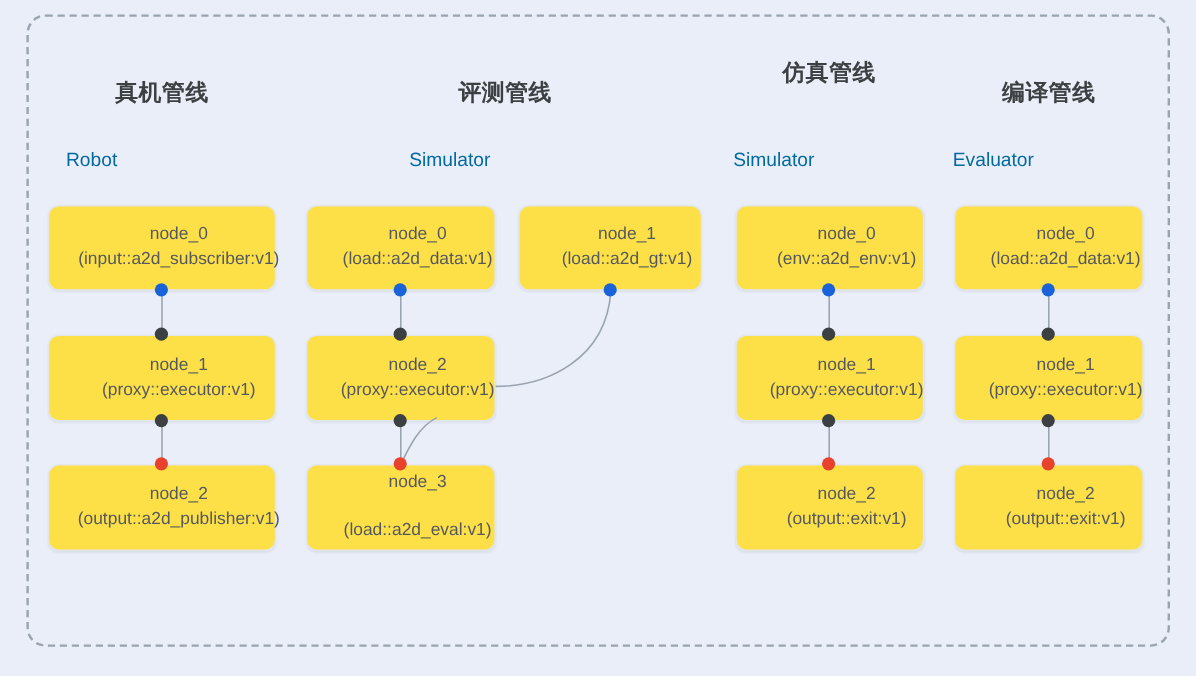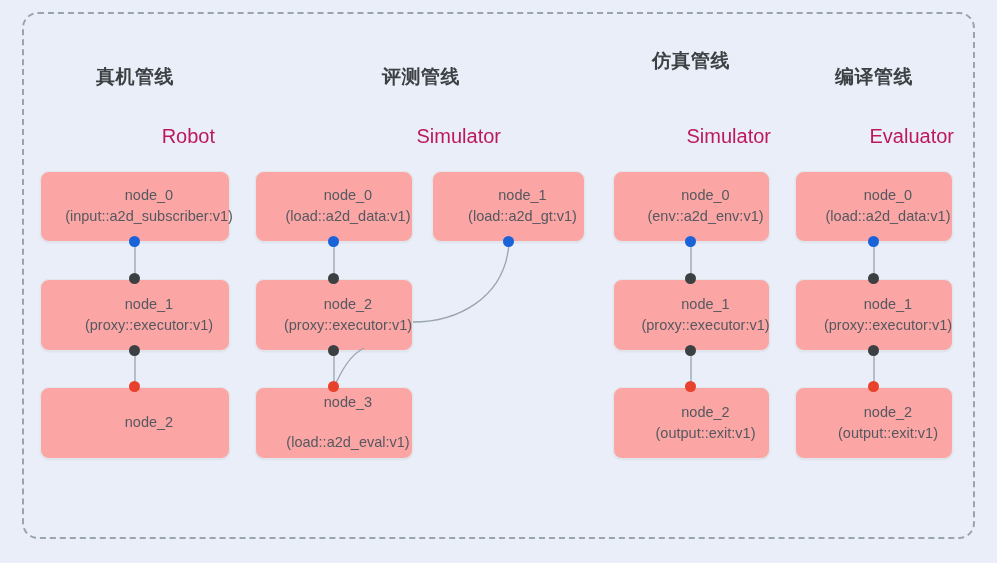--- a/index.html
+++ b/index.html
@@ -28,28 +28,28 @@
     position: absolute;
     font-size: 19px;
     font-weight: bold;
     color: #3c4043;
     text-align: center;
     white-space: nowrap;
     letter-spacing: 0.5px;
   }
   .col-title-en {
     position: absolute;
-    font-size: 20px;
-    color: #be185d;
-    text-align: right;
+    font-size: 16px;
+    color: #0369a1;
+    text-align: left;
     white-space: nowrap;
   }
   .node {
     position: absolute;
-    background: #fca5a5;
+    background: #fde047;
     border: 1px solid #e3e6ea;
     border-radius: 9px;
     box-shadow: 0 1px 2px rgba(30,40,70,0.07);
     display: flex;
     flex-direction: column;
     align-items: center;
     justify-content: center;
     gap: 5px;
     padding-left: 28px;
   }
@@ -122,20 +122,21 @@
   <div class="dot black" style="left:129px; top:273px;"></div>
   <div class="node" style="left:40px; top:279px; width:190px; height:72px;">
     <div class="node-title">node_1</div>
     <div class="node-sub">(proxy::executor:v1)</div>
   </div>
   <div class="dot black" style="left:129px; top:345px;"></div>
 
   <div class="dot red" style="left:129px; top:381px;"></div>
   <div class="node" style="left:40px; top:387px; width:190px; height:72px;">
     <div class="node-title">node_2</div>
+    <div class="node-sub">(output::a2d_publisher:v1)</div>
   </div>
 
   <div class="node" style="left:255px; top:171px; width:158px; height:71px;">
     <div class="node-title">node_0</div>
     <div class="node-sub">(load::a2d_data:v1)</div>
   </div>
   <div class="dot blue" style="left:328px; top:236px;"></div>
 
   <div class="node" style="left:432px; top:171px; width:153px; height:71px;">
     <div class="node-title">node_1</div>

